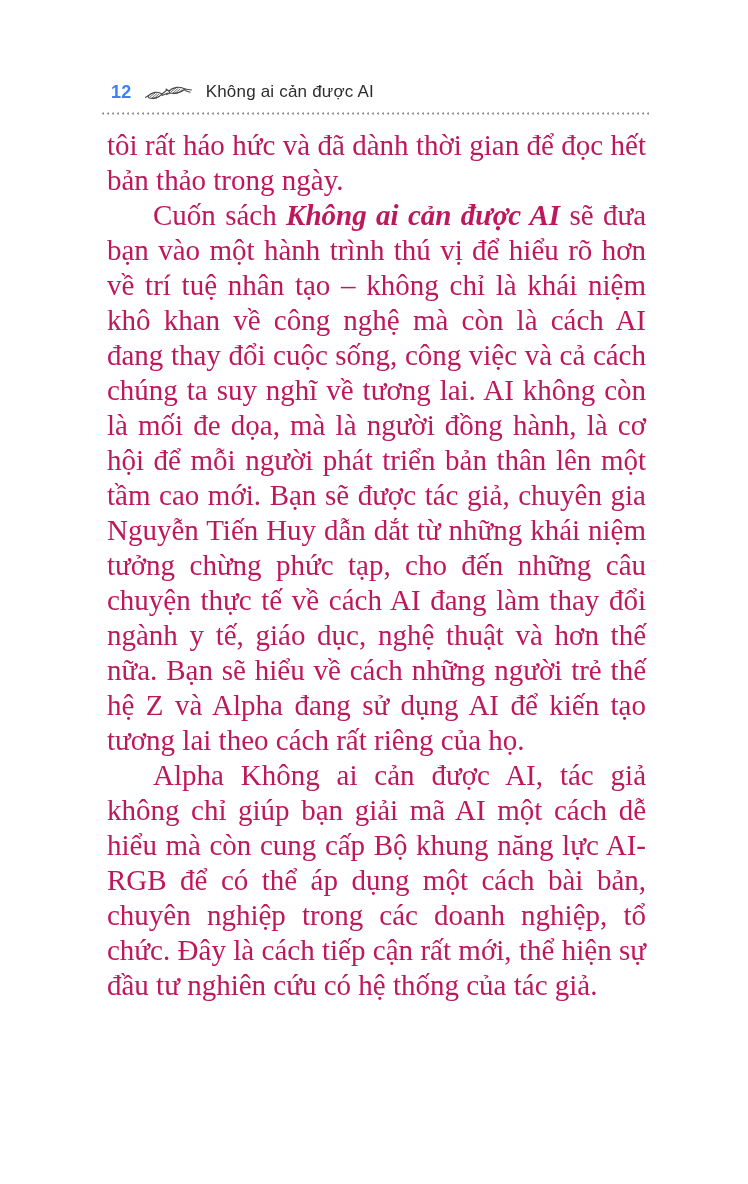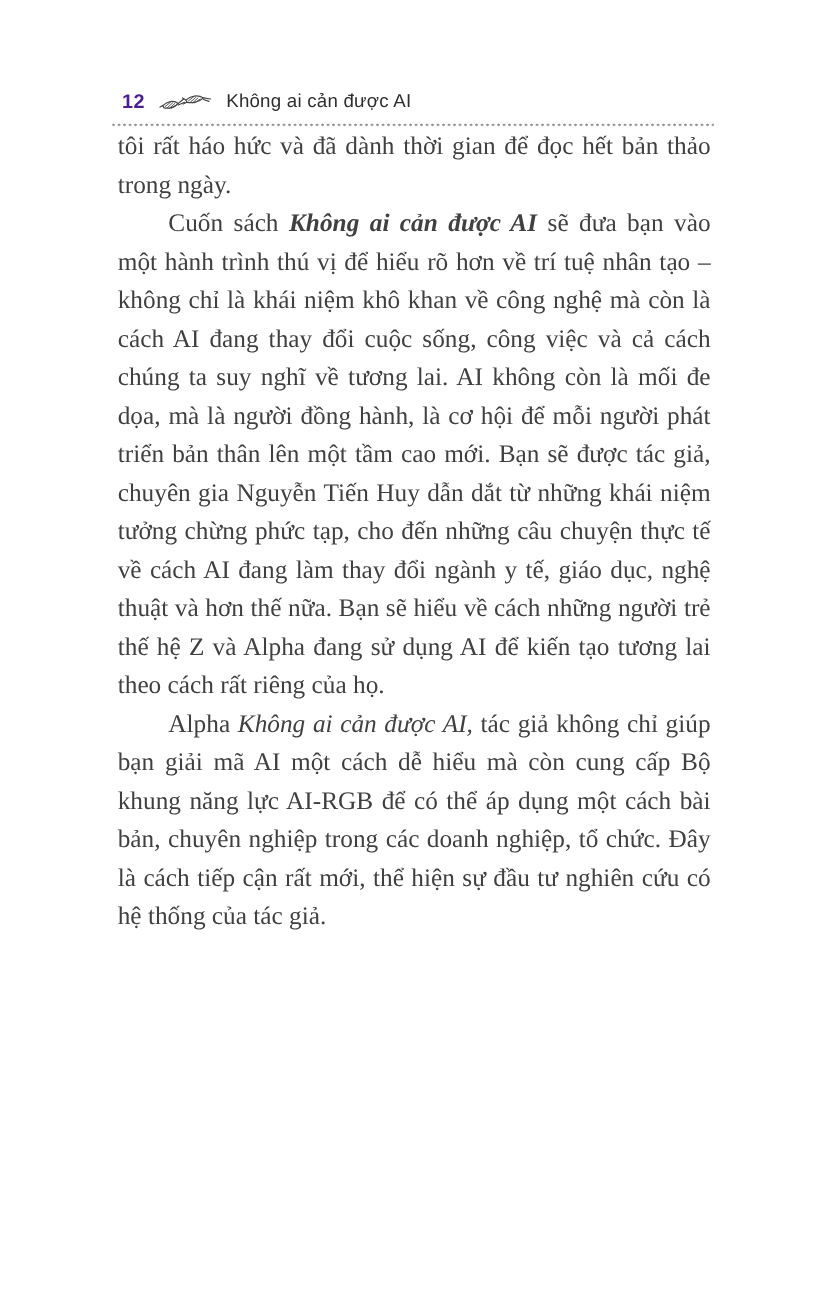--- a/index.html
+++ b/index.html
@@ -22,21 +22,21 @@
     gap: 13px;
     height: 24px;
     font-family: "Liberation Sans", "DejaVu Sans", sans-serif;
     color: #2f2f2f;
     margin-left: 4px;
   }
   .page-num {
     font-weight: 700;
     font-size: 18px;
     letter-spacing: 0.3px;
-    color: #4c1d95;
+    color: #3b82f6;
   }
   .ornament {
     display: inline-flex;
     align-items: center;
     margin-top: 2px;
   }
   .running-title {
     font-weight: 400;
     font-size: 17px;
     letter-spacing: 0.2px;
@@ -47,31 +47,31 @@
     margin-top: 8px;
     margin-left: -5px;
     margin-right: -3px;
     height: 3px;
     background-image: radial-gradient(circle at 1.2px 1.5px, #8f8f8f 0.9px, rgba(0,0,0,0) 1.3px);
     background-size: 5px 3px;
     background-repeat: repeat-x;
   }
 
   .body-text {
-    margin-top: 0;
-    font-size: 23px;
+    margin-top: 13px;
+    font-size: 29px;
     line-height: 35px;
-    color: #404040;
+    color: #be185d;
     text-align: justify;
     text-justify: inter-word;
   }
   .para { margin: 0; text-indent: 46px; }
   .para.no-indent { text-indent: 0; }
   .bold-italic { font-style: italic; font-weight: 700; }
-  .italic { font-style: italic; }
+  .italic { }
 </style>
 </head>
 <body>
 
 <div class="page">
 
   <header class="header">
     <span class="page-num">12</span>
     <span class="ornament">
       <svg width="48" height="20" viewBox="0 0 48 20" aria-hidden="true">

